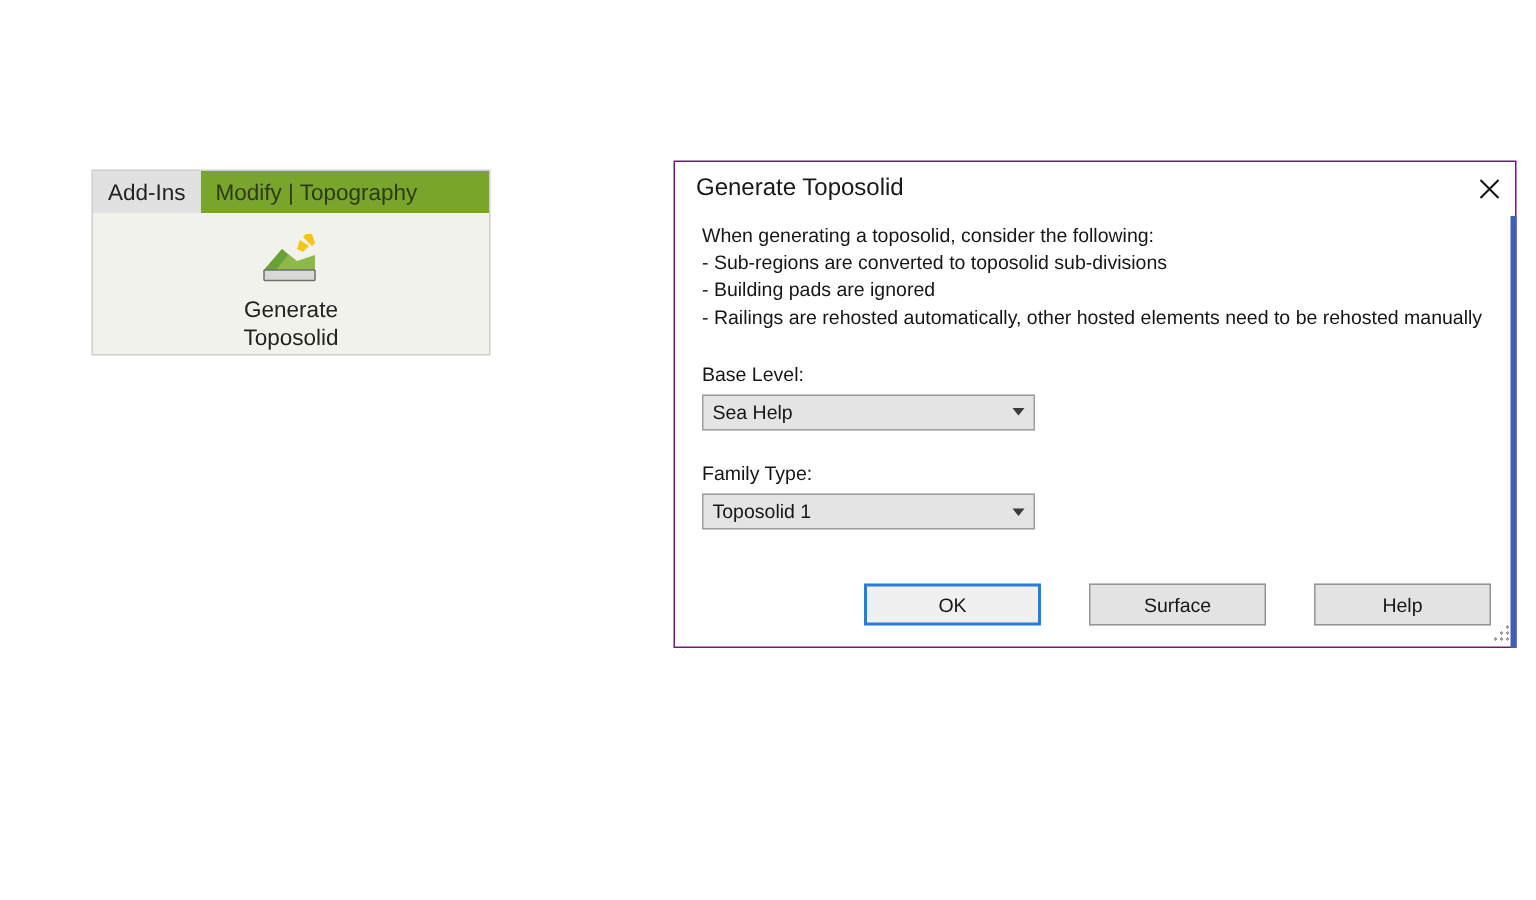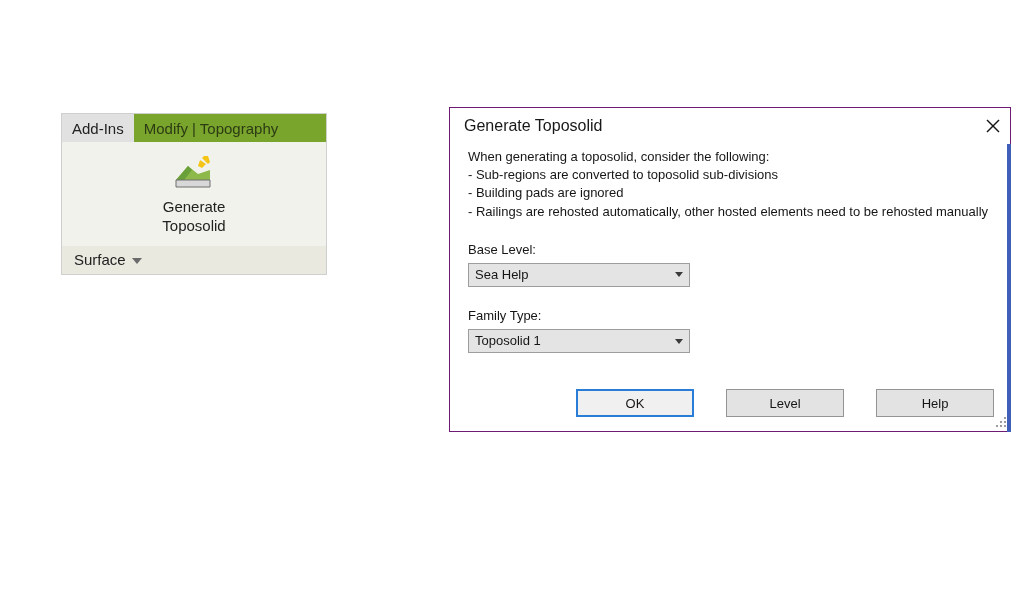--- a/index.html
+++ b/index.html
@@ -216,24 +216,20 @@
           <rect x="4" y="24" width="34" height="7" fill="#d8d8d8"></rect>
           <line x1="4" y1="24" x2="38" y2="24" stroke="#6f6f6f" stroke-width="1"></line>
           <line x1="4" y1="31" x2="38" y2="31" stroke="#6f6f6f" stroke-width="1"></line>
           <line x1="4" y1="24" x2="4" y2="31" stroke="#6f6f6f" stroke-width="1"></line>
           <line x1="38" y1="24" x2="38" y2="31" stroke="#6f6f6f" stroke-width="1"></line>
         </svg>
       </span>
       <span>Generate</span>
       <span>Toposolid</span>
     </div>
-    <div class="ribbon-panel-label">
-      <span>Surface</span>
-      <span class="dropdown-arrow"></span>
-    </div>
   </div>
 </div>
 
 <div class="dialog">
   <div class="titlebar">
     <span>Generate Toposolid</span>
     <span class="spacer"></span>
     <span class="close-icon">
       <svg viewBox="0 0 14 14" width="14" height="14">
         <line x1="1" y1="1" x2="13" y2="13" stroke="#161616" stroke-width="1.4"></line>
@@ -261,21 +257,21 @@
       <span class="combo-btn">
           <span class="tri"></span>
         </span>
     </div>
   </div>
   <div class="dialog-buttons">
     <div class="btn btn-primary">
       <span>OK</span>
     </div>
     <div class="btn">
-      <span>Level</span>
+      <span>Surface</span>
     </div>
     <div class="btn">
       <span>Help</span>
     </div>
   </div>
   <div class="dialog-accent"></div>
   <div class="dialog-grip"></div>
 </div>
 
 </body></html>

